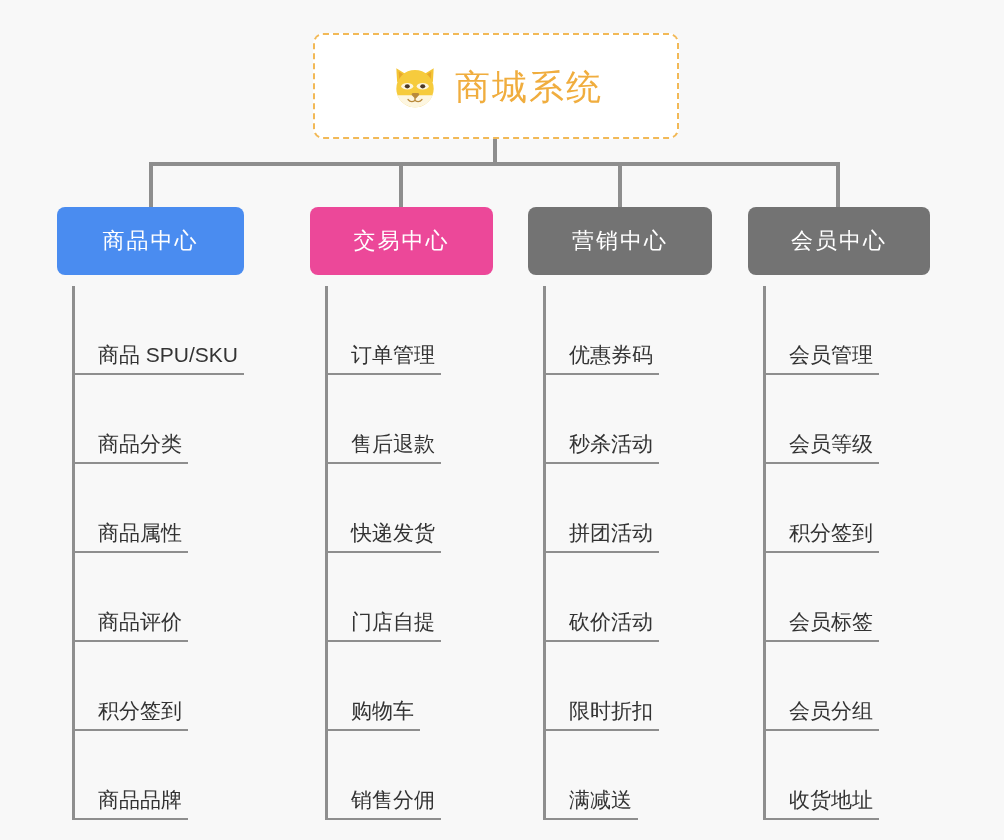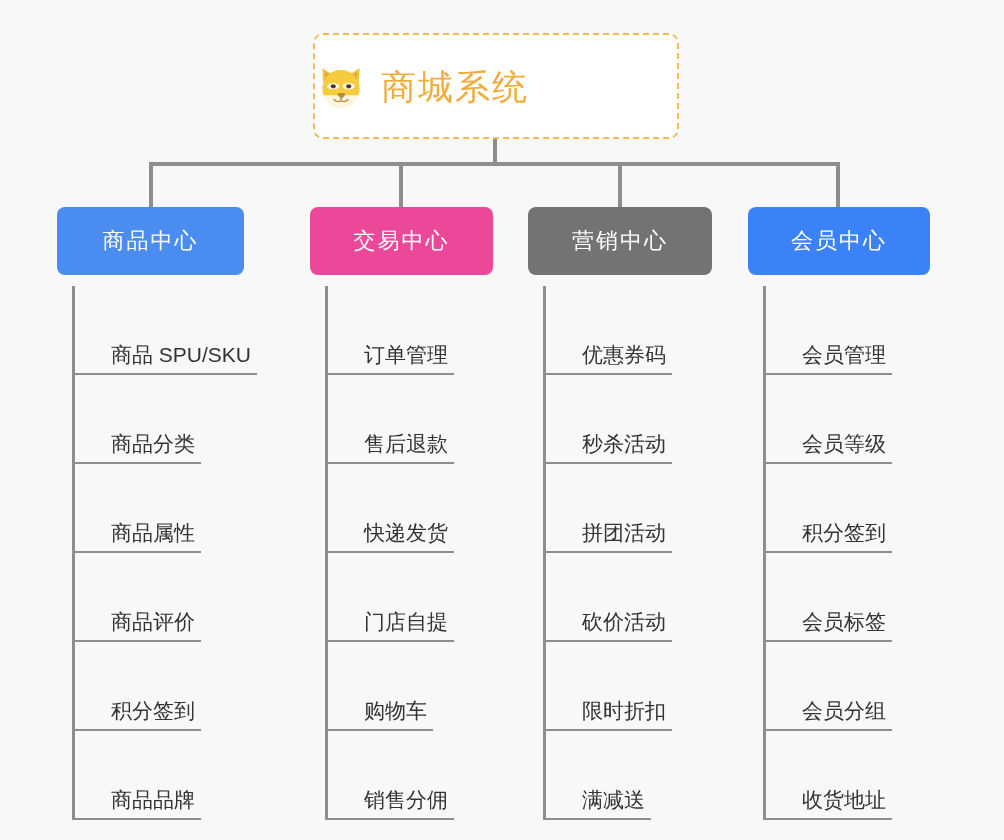--- a/index.html
+++ b/index.html
@@ -26,20 +26,21 @@
     left: 313px;
     top: 33px;
     width: 366px;
     height: 106px;
     box-sizing: border-box;
     background: #ffffff;
     border: 2px dashed #f2b957;
     border-radius: 10px;
     display: flex;
     align-items: center;
+    justify-content: center;
     gap: 14px;
   }
   .root-emoji {
     width: 52px;
     height: 52px;
     flex: 0 0 52px;
     position: relative;
     top: 1px;
   }
   .root-title {
@@ -98,21 +99,21 @@
   }
   .leaf-item {
     position: relative;
     box-sizing: border-box;
     height: 89px;
     display: flex;
     align-items: flex-end;
   }
   .leaf-label {
     display: inline-block;
-    padding: 0 6px 7px 36px;
+    padding: 0 6px 7px 23px;
     border-bottom: 2px solid #8e8e8e;
     font-size: 21px;
     line-height: 1.1;
     color: #333333;
     white-space: nowrap;
   }
 </style>
 </head>
 <body>
 
@@ -219,21 +220,21 @@
       <div class="leaf-item">
         <span class="leaf-label">限时折扣</span>
       </div>
       <div class="leaf-item">
         <span class="leaf-label">满减送</span>
       </div>
     </div>
   </div>
 
   <div class="group" style="left:748px;width:182px">
-    <div class="group-header" style="background:#3b82f6">
+    <div class="group-header" style="background:#737373">
       <span>会员中心</span>
     </div>
     <div class="leaf-list">
       <div class="leaf-item">
         <span class="leaf-label">会员管理</span>
       </div>
       <div class="leaf-item">
         <span class="leaf-label">会员等级</span>
       </div>
       <div class="leaf-item">

